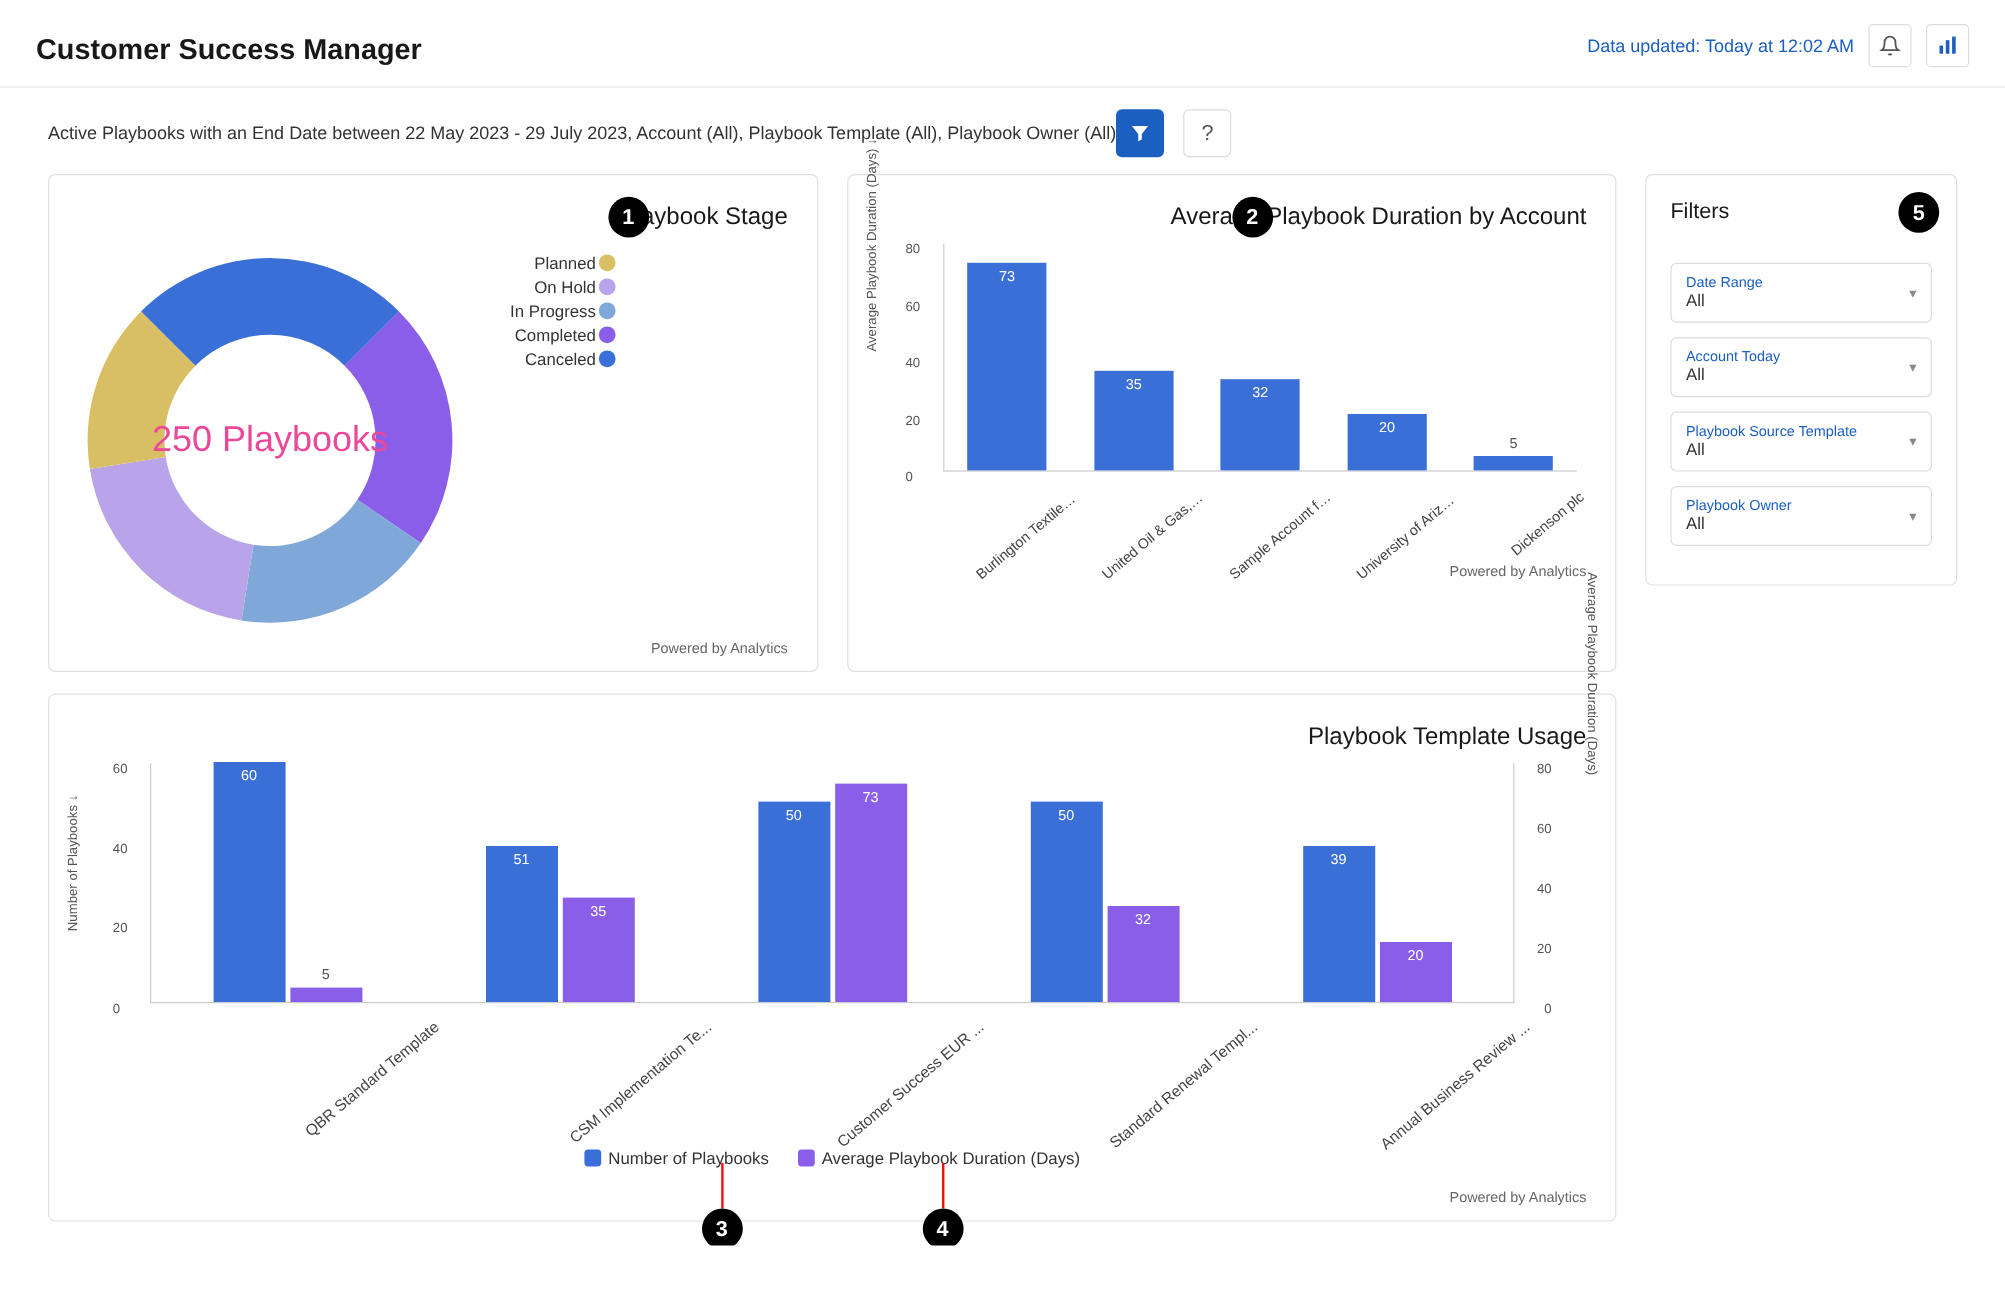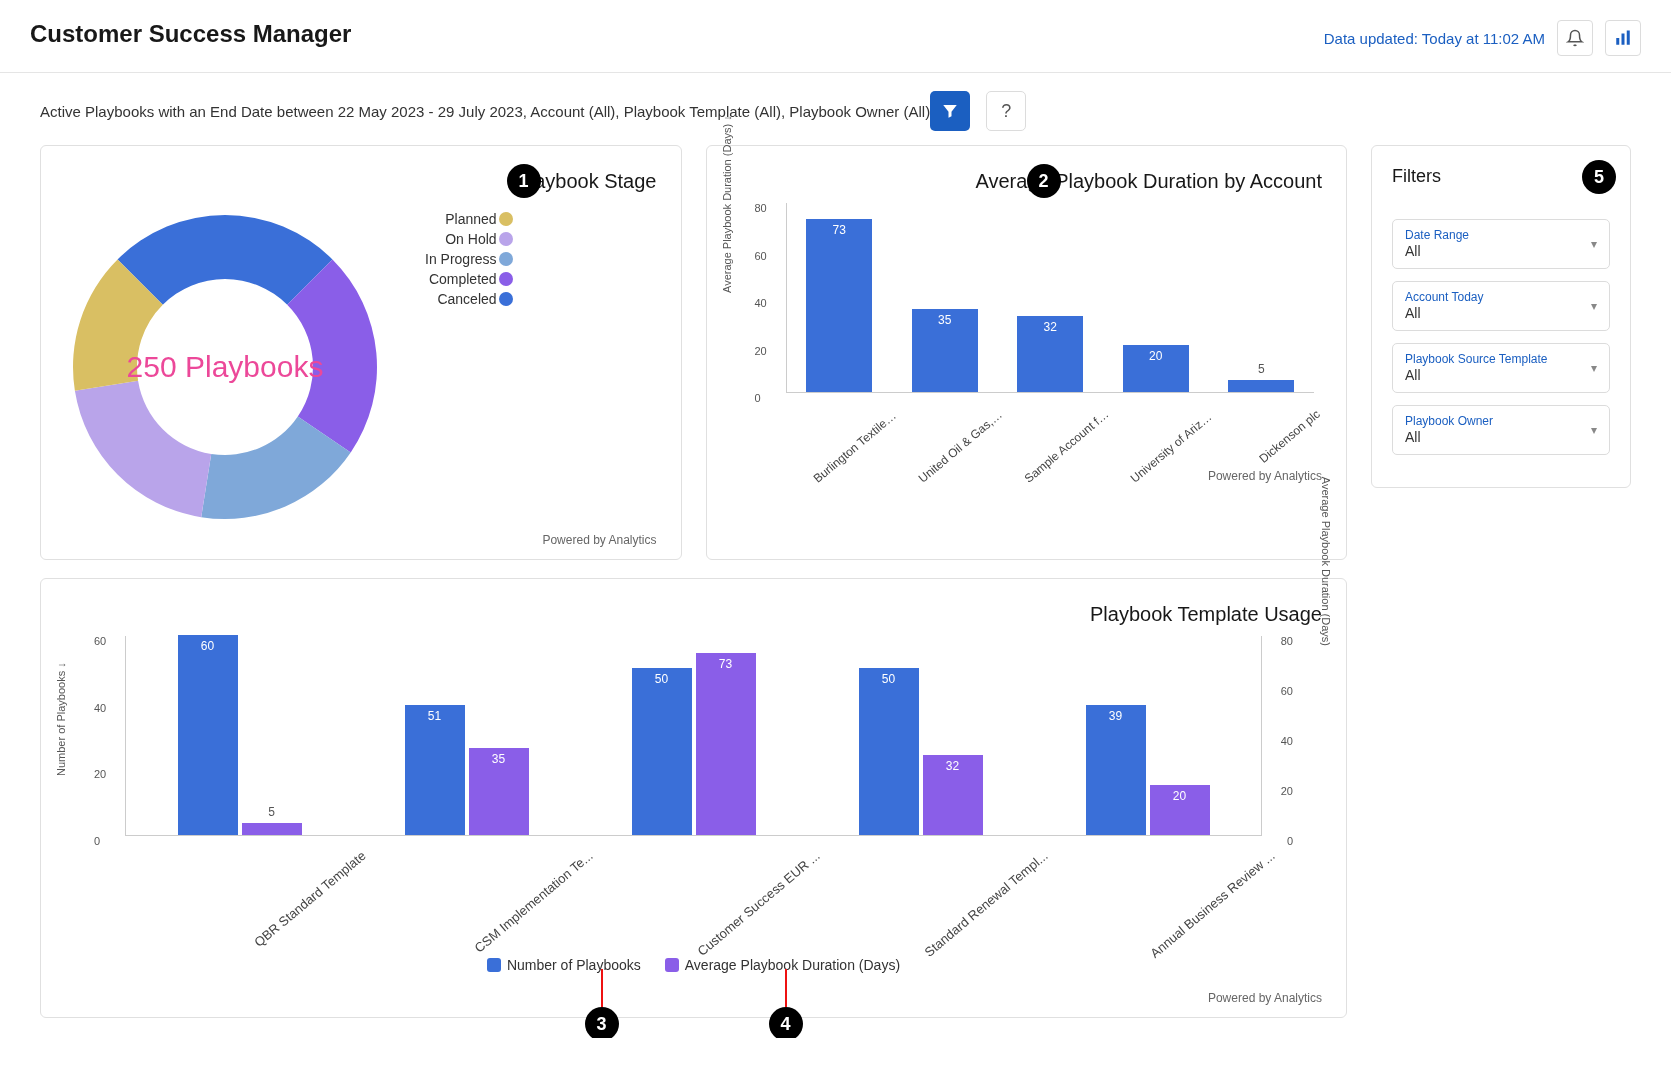--- a/index.html
+++ b/index.html
@@ -1,17 +1,17 @@
 <!DOCTYPE html>
 <html><head>
 <meta charset="utf-8">
 <style>
   * { box-sizing: border-box; margin: 0; padding: 0; }
   body { font-family: -apple-system, BlinkMacSystemFont, "Segoe UI", Arial, sans-serif; background: #fff; color: #181818; width: 1671px; }
-  .header { display: flex; align-items: flex-start; justify-content: space-between; padding: 20px 30px 16px; border-bottom: 1px solid #e5e5e5; }
+  .header { display: flex; align-items: flex-end; justify-content: space-between; padding: 20px 30px 16px; border-bottom: 1px solid #e5e5e5; }
   .header h1 { font-size: 24px; font-weight: 600; }
   .header-right { display: flex; align-items: center; gap: 12px; }
   .update-text { color: #1b5fc1; font-size: 15px; }
   .icon-btn { width: 36px; height: 36px; border: 1px solid #dcdcdc; border-radius: 4px; background: #fff; display: flex; align-items: center; justify-content: center; cursor: pointer; }
   .top-row { display: flex; align-items: center; justify-content: flex-start; padding: 18px 40px 14px; }
   .filter-summary { font-size: 15px; color: #333; }
   .top-actions { display: flex; gap: 16px; }
   .filter-btn { width: 40px; height: 40px; background: #1b5fc1; border-radius: 5px; display:flex; align-items:center; justify-content:center; cursor:pointer; }
   .help-btn { width: 40px; height: 40px; border: 1px solid #dcdcdc; border-radius: 5px; display:flex; align-items:center; justify-content:center; cursor:pointer; font-size:18px; color:#555;}
   .main { display: flex; gap: 24px; padding: 0 40px 20px; }
@@ -68,21 +68,21 @@
   .filter-field .flabel { font-size:12px; color:#1b5fc1; display:block;}
   .filter-field .fval { font-size:14px; color:#333;}
   .filter-field .chev { position:absolute; right:12px; top:50%; transform:translateY(-50%); color:#888; font-size:12px;}
 </style>
 </head>
 <body>
 
 <div class="header">
   <h1>Customer Success Manager</h1>
   <div class="header-right">
-    <span class="update-text">Data updated: Today at 11:02 AM</span>
+    <span class="update-text">Data updated: Today at 12:02 AM</span>
     <div class="icon-btn">
       <svg width="18" height="18" viewBox="0 0 24 24" fill="none" stroke="#555" stroke-width="2">
           <path d="M18 8a6 6 0 10-12 0c0 7-3 9-3 9h18s-3-2-3-9"></path>
           <path d="M13.7 21a2 2 0 01-3.4 0"></path>
         </svg>
     </div>
     <div class="icon-btn">
       <svg width="18" height="18" viewBox="0 0 24 24">
           <rect x="3" y="12" width="4" height="9" fill="#1b5fc1"></rect>
           <rect x="10" y="6" width="4" height="15" fill="#1b5fc1"></rect>

